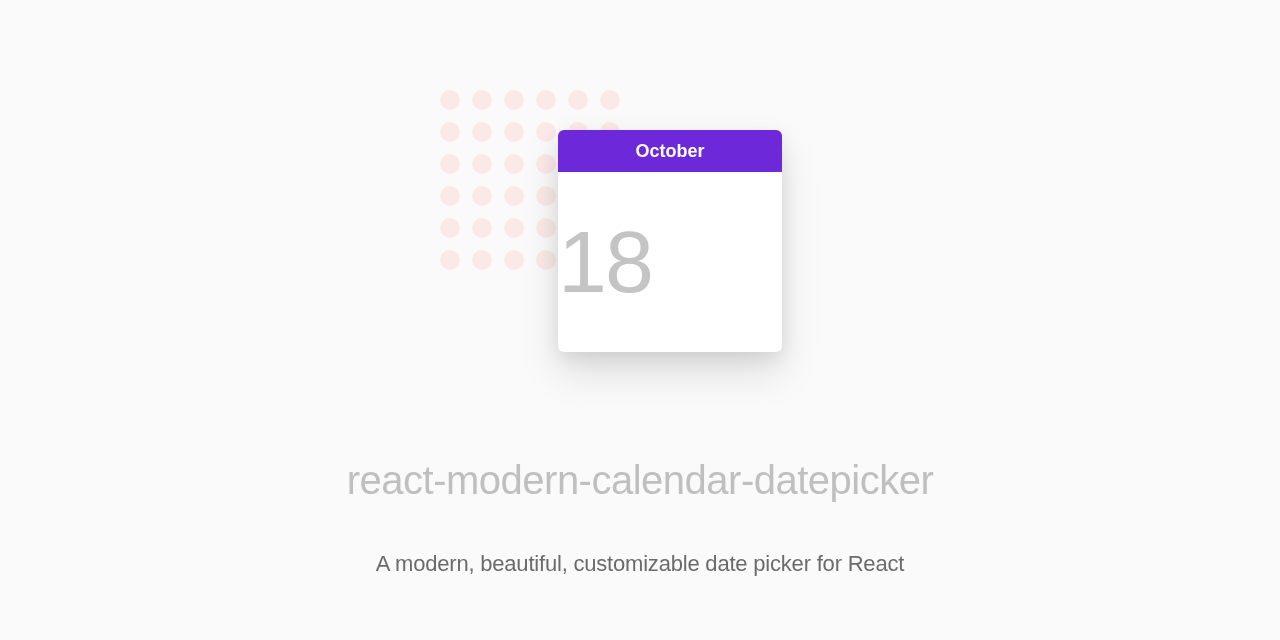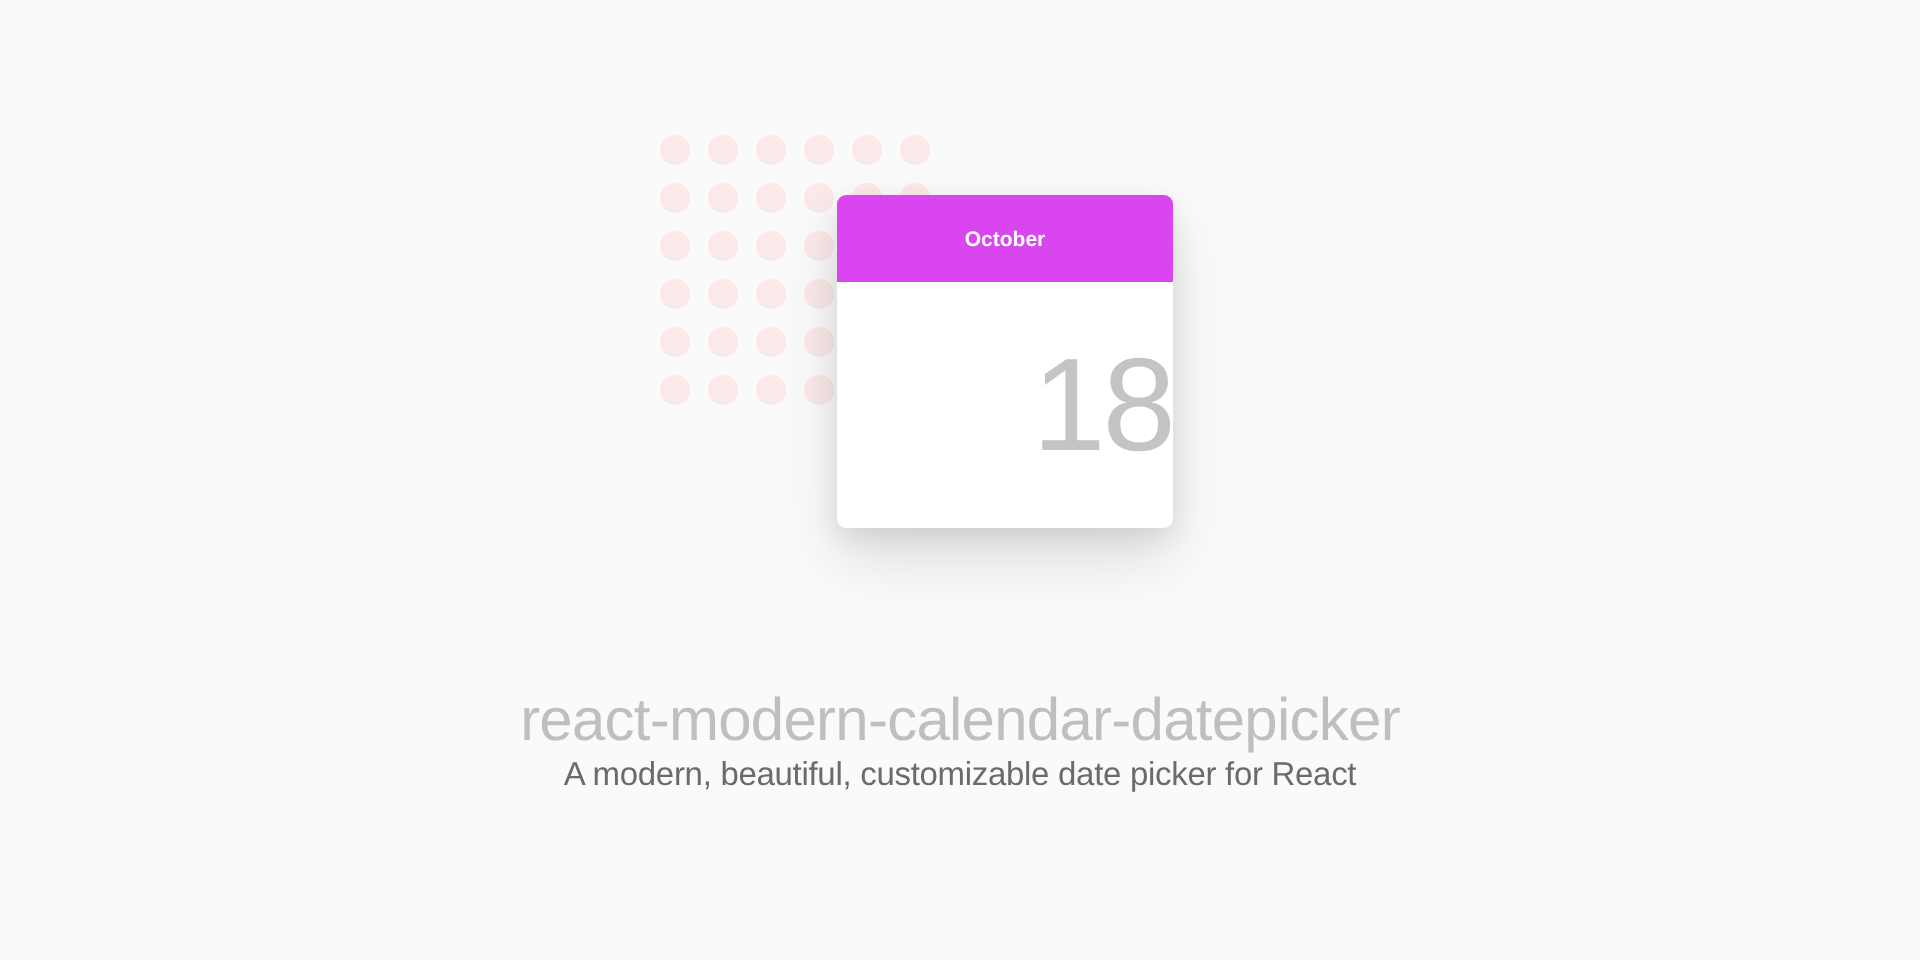--- a/index.html
+++ b/index.html
@@ -47,49 +47,50 @@
       height: 222px;
       background: #fff;
       border-radius: 6px;
       box-shadow: 0 20px 40px rgba(0,0,0,0.12), 0 6px 18px rgba(0,0,0,0.08);
       z-index: 2;
       overflow: hidden;
       display: flex;
       flex-direction: column;
     }
     .calendar-header {
-      background: #d946ef;
+      background: #6d28d9;
       color: #fff;
-      height: 58px;
+      height: 42px;
       display: flex;
       align-items: center;
       justify-content: center;
       font-weight: 600;
-      font-size: 14px;
+      font-size: 18px;
     }
     .calendar-body {
       flex: 1;
       display: flex;
       align-items: center;
-      justify-content: flex-end;
+      justify-content: flex-start;
     }
     .calendar-day {
       font-size: 88px;
       font-weight: 300;
       color: #c4c4c4;
       letter-spacing: -2px;
     }
     .title {
       margin-top: 88px;
       font-size: 40px;
       font-weight: 400;
       color: #bfbfbf;
       letter-spacing: -0.5px;
     }
     .subtitle {
+      margin-top: 48px;
       font-size: 22px;
       font-weight: 400;
       color: #6b6b6b;
       letter-spacing: -0.2px;
     }
   </style>
 </head>
 <body>
 
 <div class="hero">

